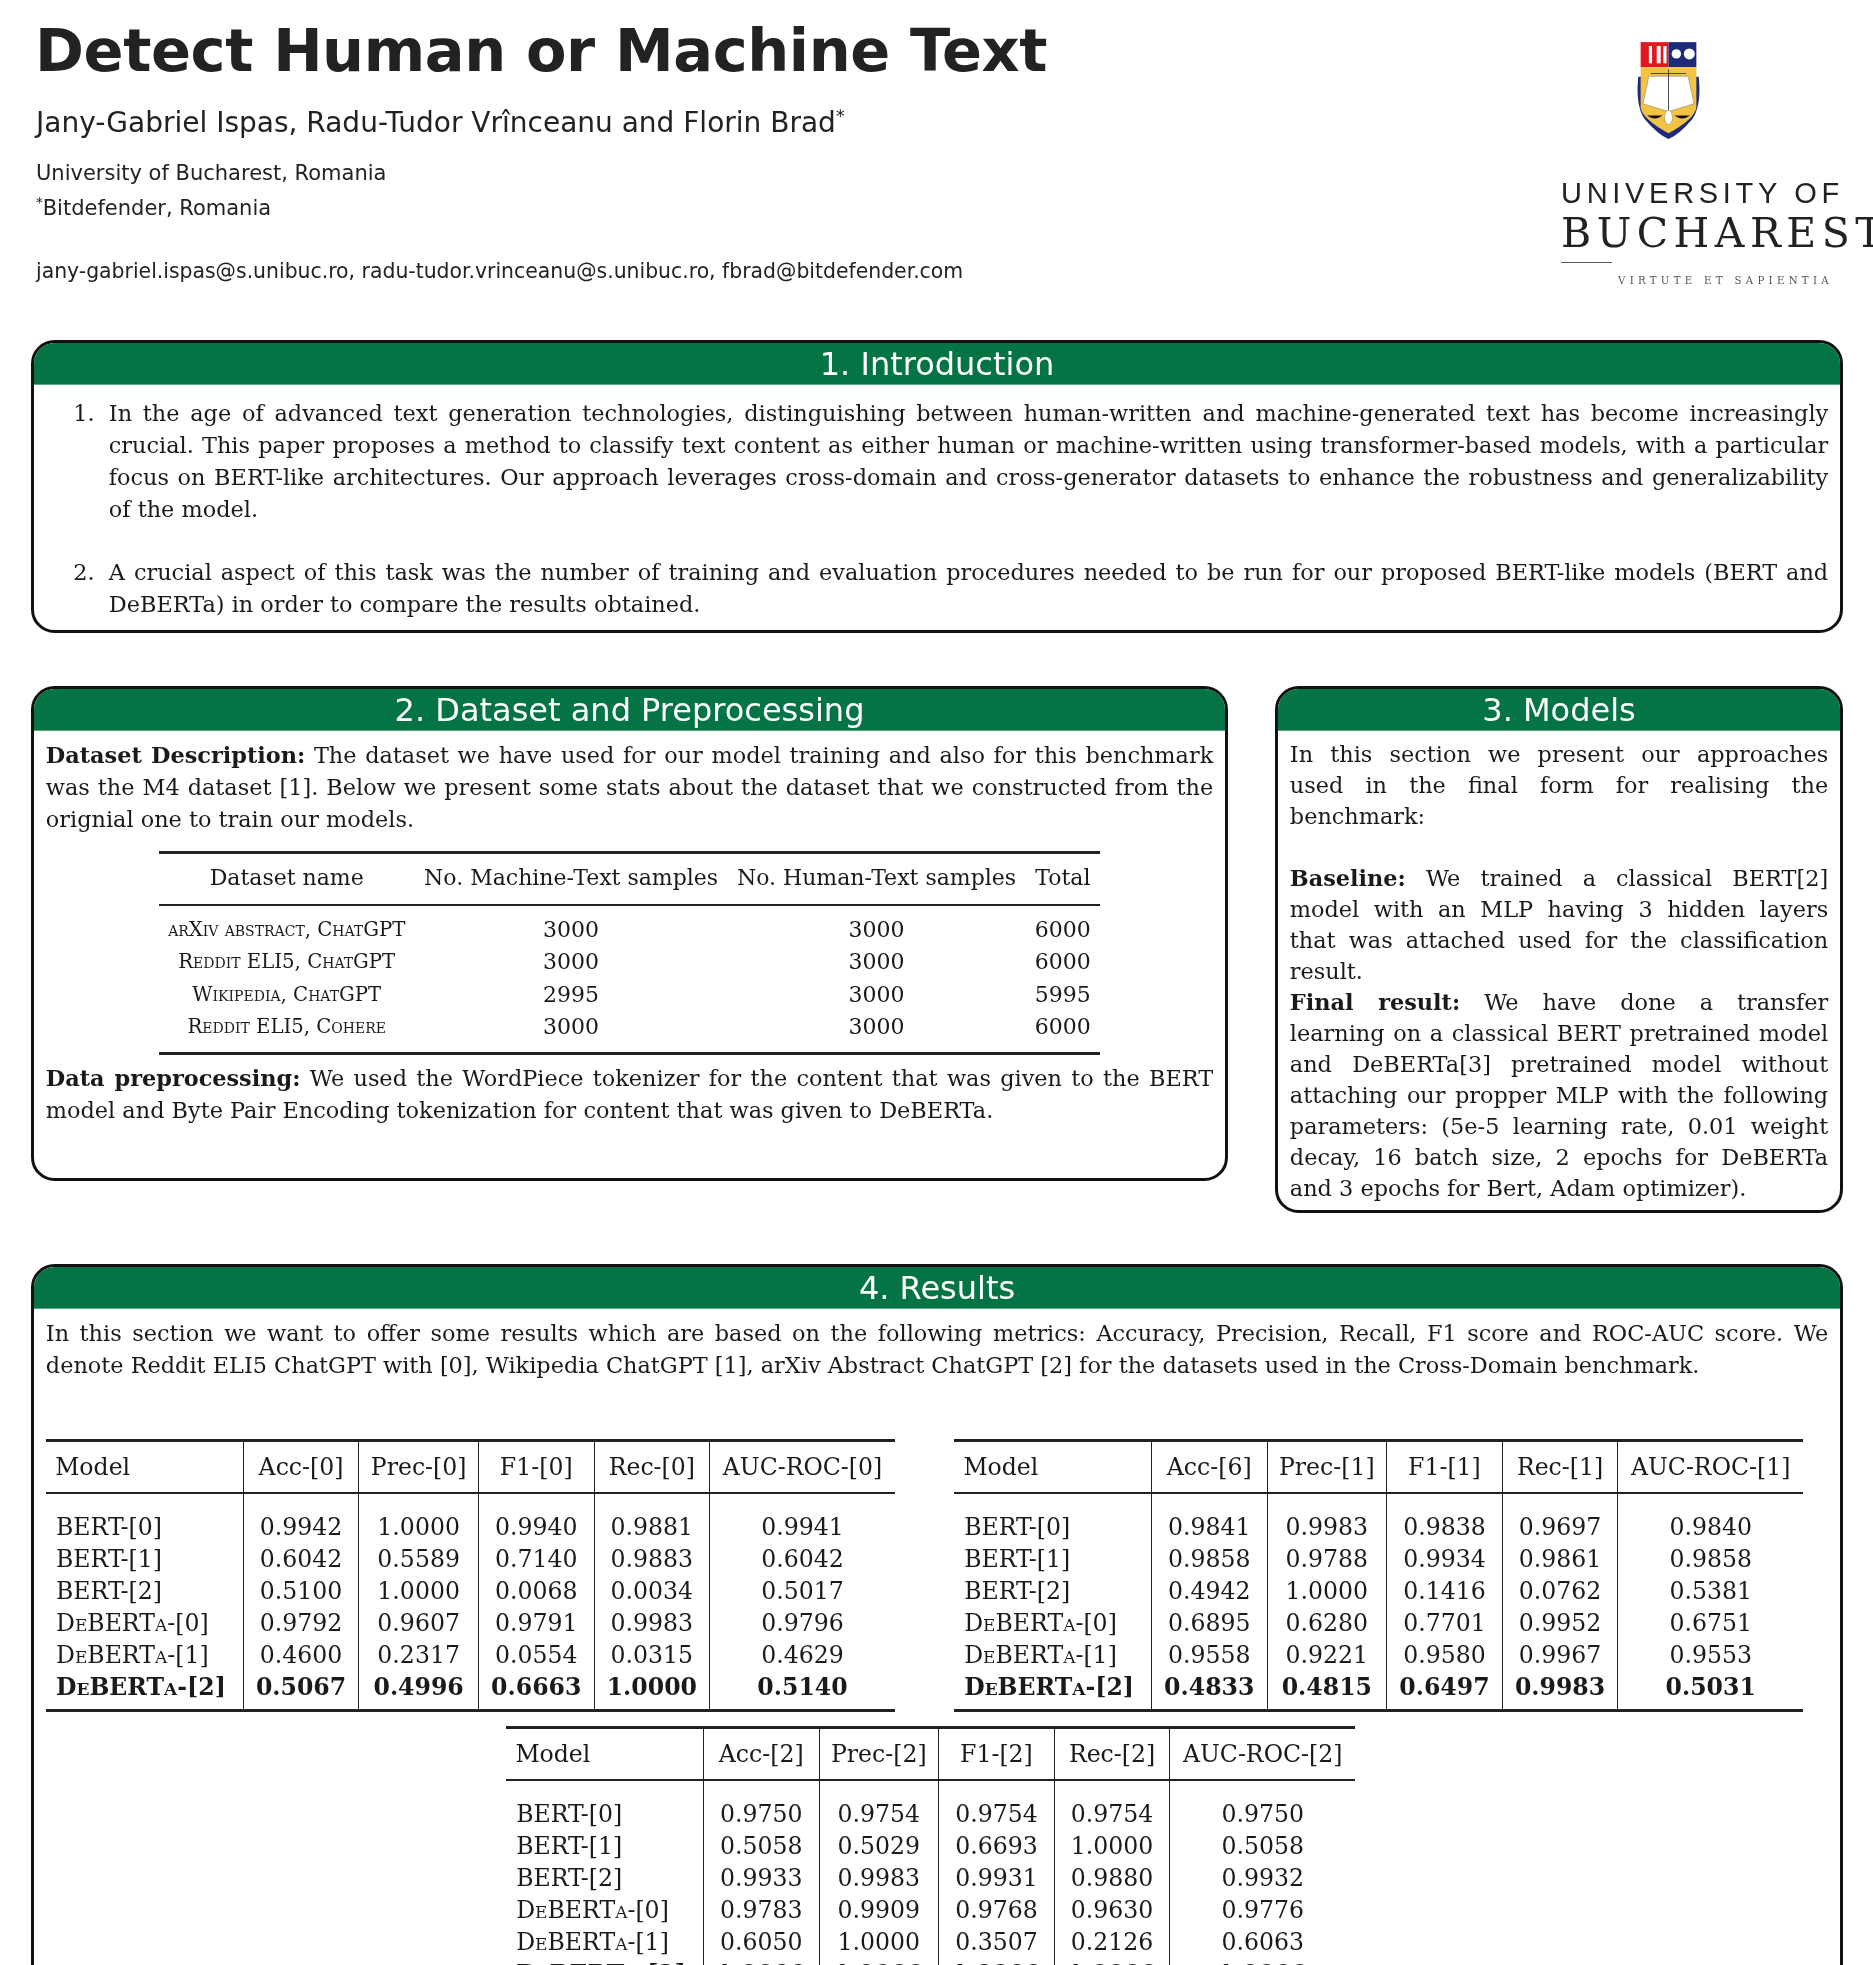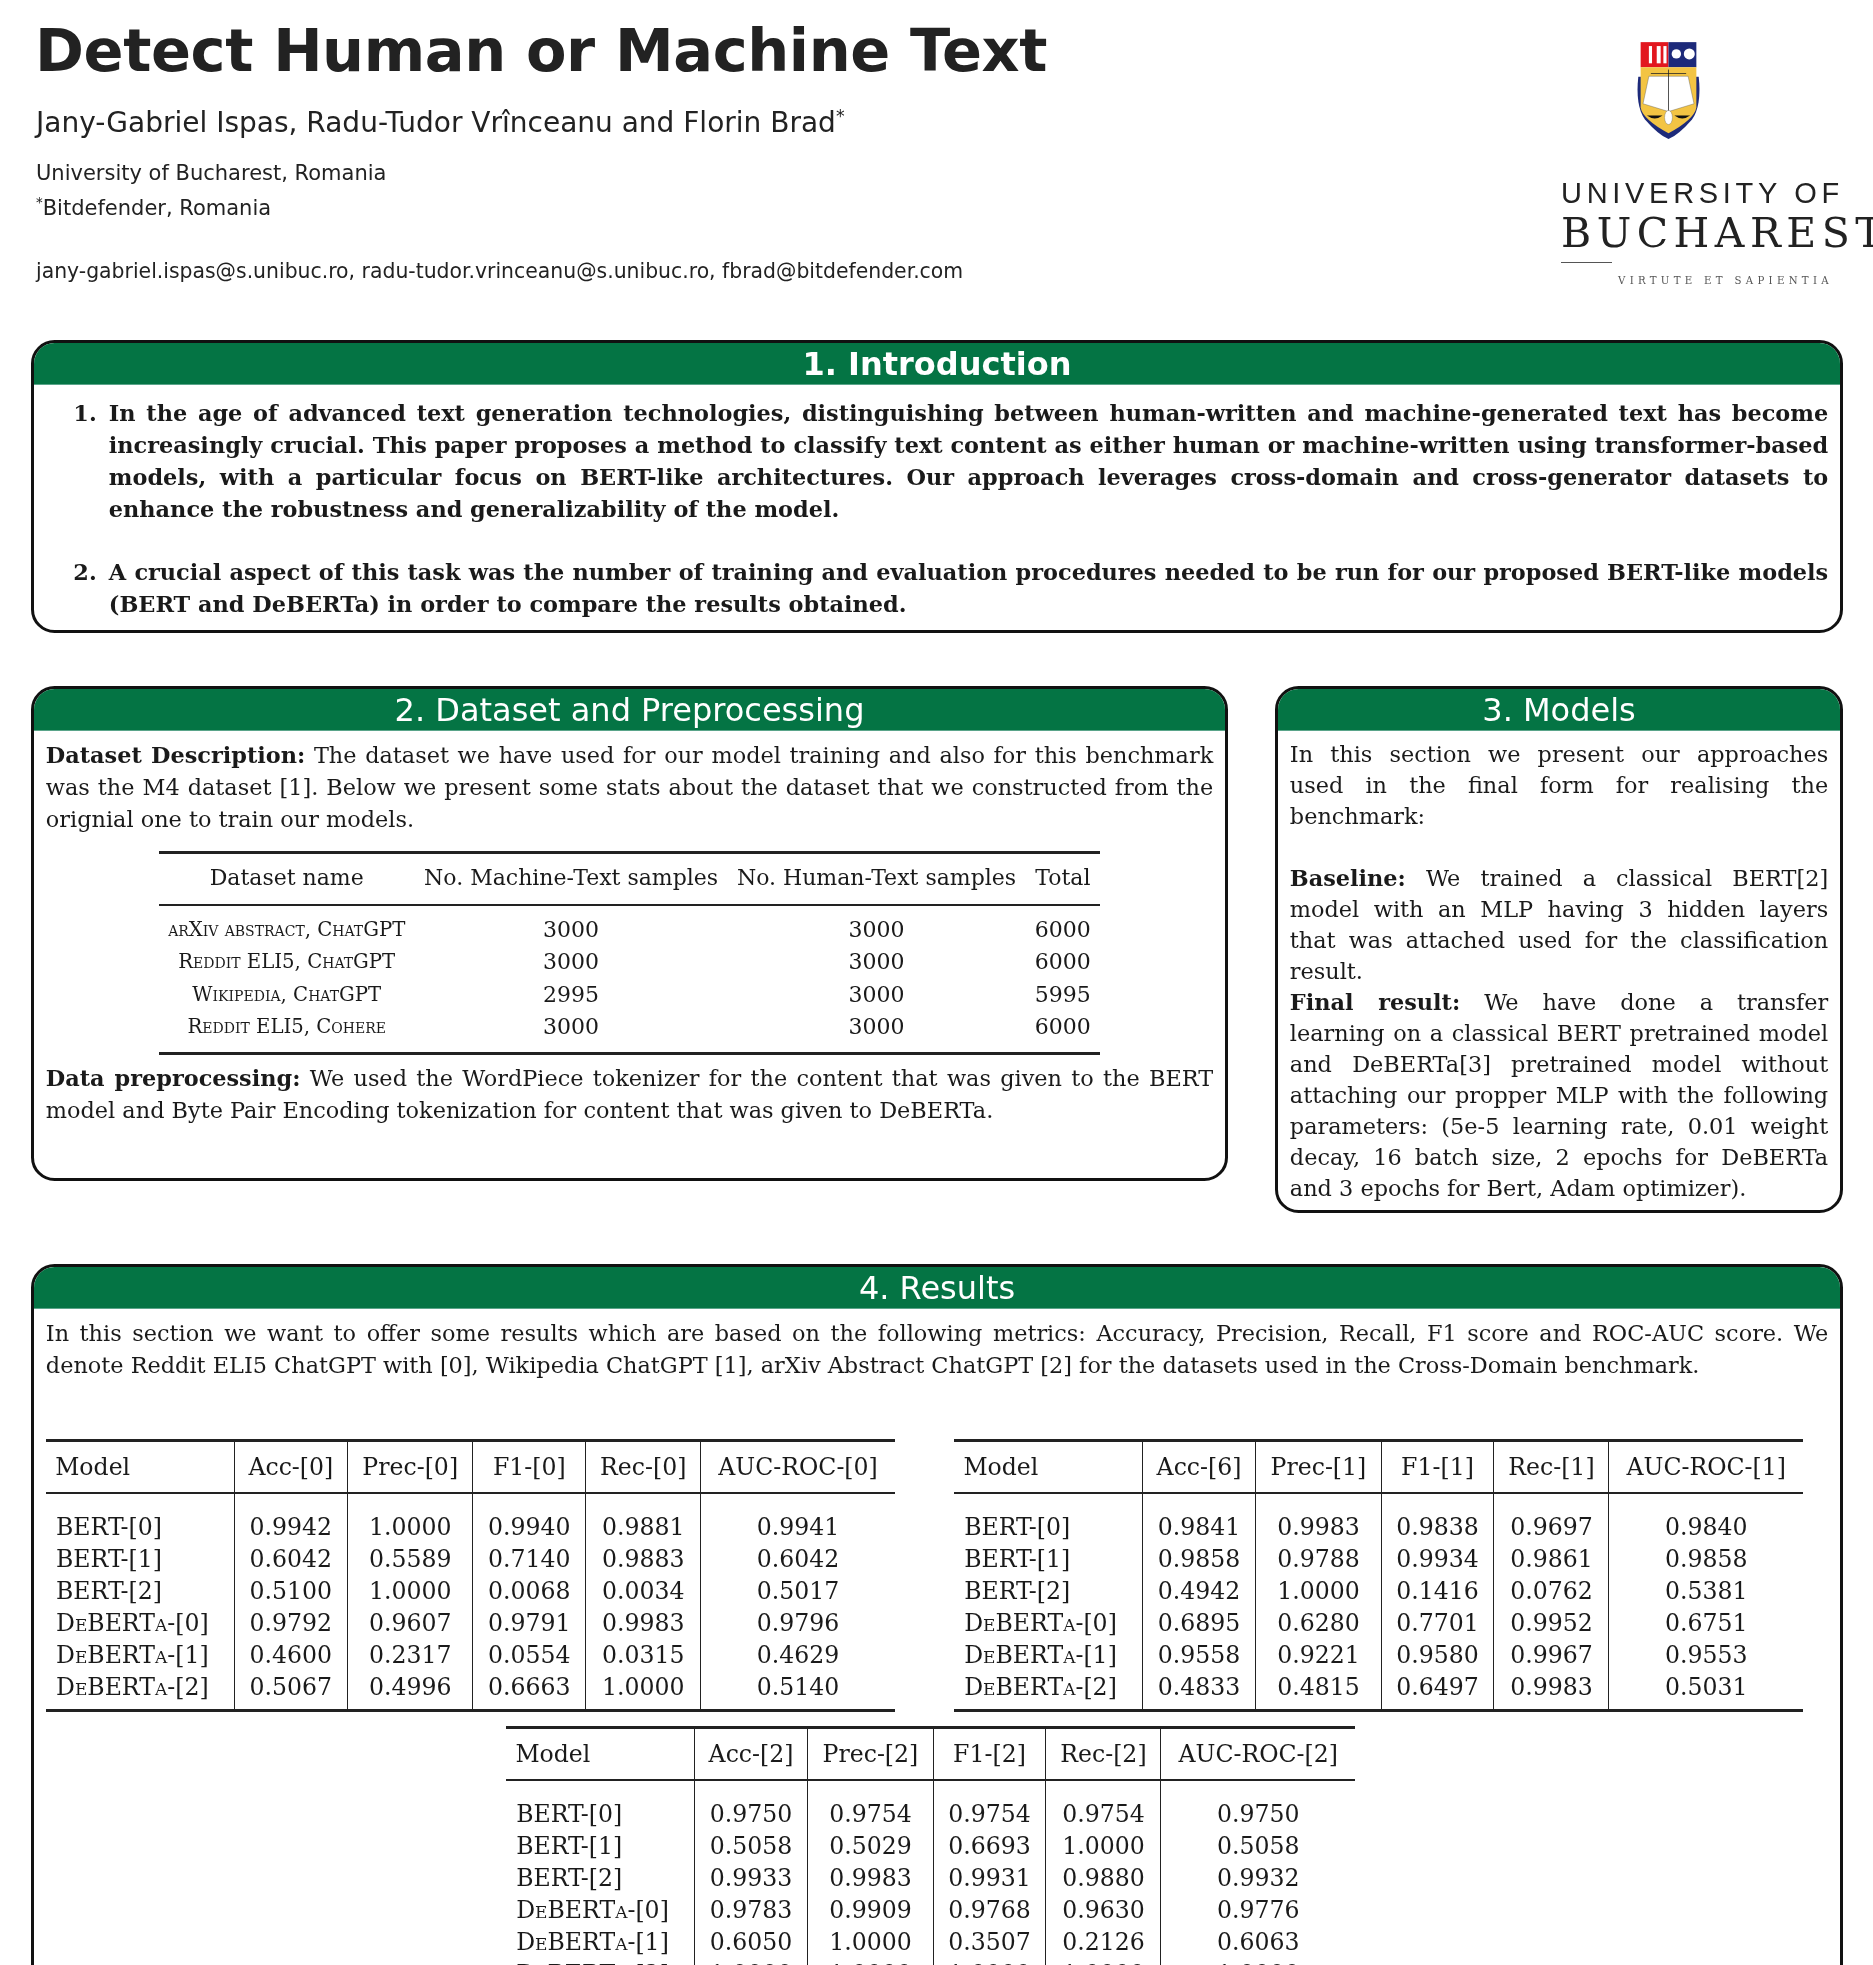--- a/index.html
+++ b/index.html
@@ -22,21 +22,21 @@
   #logo .uni-line2 { position: absolute; left: 14px; top: 181px; width: 259px; font-family: "DejaVu Serif", serif; font-size: 41px; letter-spacing: 5.5px; color: #222; white-space: nowrap; }
   #logo .motto { position: absolute; left: 14px; top: 229px; width: 259px; height: 11.8px; }
   #logo .motto .rule { position: absolute; left: 0; top: 5.5px; width: 51px; border-top: 1.2px solid #555; }
   #logo .motto .txt { position: absolute; left: 57px; top: 0; font-family: "DejaVu Serif", serif; font-size: 10.2px; letter-spacing: 4.3px; color: #555; white-space: nowrap; margin-top: 18px; }
 
   
   .box { position: absolute; border: 3.1px solid #111; border-radius: 23.6px; overflow: hidden; background: #fff; }
   .box .hdr { background: #047444; color: #fff; text-align: center; font-family: "DejaVu Sans", sans-serif; font-size: 32px; height: 42px; line-height: 42px; border-bottom: 1.2px solid #5aa58a; }
   .box .body { padding: 8.6px 11.8px; font-size: 22.4px; line-height: 32px; text-align: justify; }
 
-  #intro { left: 31px; top: 340px; width: 1812px; height: 293px; font-weight: bold; }
+  #intro { left: 31px; top: 340px; width: 1812px; height: 293px; }
   #intro ol { list-style: none; }
   #intro li { position: relative; padding-left: 63px; margin-top: 3.1px; }
   #intro li .num { position: absolute; left: 27.5px; top: 0; }
   #intro li + li { margin-top: 31px; }
 
   #dataset { left: 31px; top: 686px; width: 1197px; height: 495px; }
   #dataset .body { padding: 7.9px 11.8px; }
   #models { left: 1275px; top: 686px; width: 568px; height: 527px; }
   #models .body { padding: 7.9px 11.8px; line-height: 31px; }
 
@@ -60,21 +60,21 @@
   .res-p { font-size: 22.4px; line-height: 32px; text-align: justify; }
 
   table.rt { position: absolute; font-size: 23.6px; }
   table.rt th, table.rt td { text-align: center; border-left: 1.2px solid #222; line-height: 32px; }
   table.rt th:first-child, table.rt td:first-child { border-left: none; text-align: left; }
   table.rt td.auc { padding-left: 39px; padding-right: 39px; }
   table.rt th { padding: 6.3px 10.2px 7px; }
   table.rt td { padding: 0 10.2px; }
   table.rt td.model { font-variant: small-caps; }
   table.rt tbody tr:first-child td { padding-top: 17px; margin-top: 17px; }
-  table.rt tbody tr:last-child td { padding-bottom: 6px; }
+  table.rt tbody tr:last-child td { padding-bottom: 6px; font-weight: bold; }
 
   #rt0 { left: 11.8px; top: 130px; width: 849px; }
   #rt1 { left: 920px; top: 130px; width: 849px; }
   #rt2 { left: 472px; top: 417px; width: 849px; }
 </style>
 </head>
 <body>
 
 <div id="title">Detect Human or Machine Text</div>
 <div id="authors"><span>Jany-Gabriel Ispas, Radu-Tudor Vrînceanu and Florin Brad</span><sup>*</sup></div>

